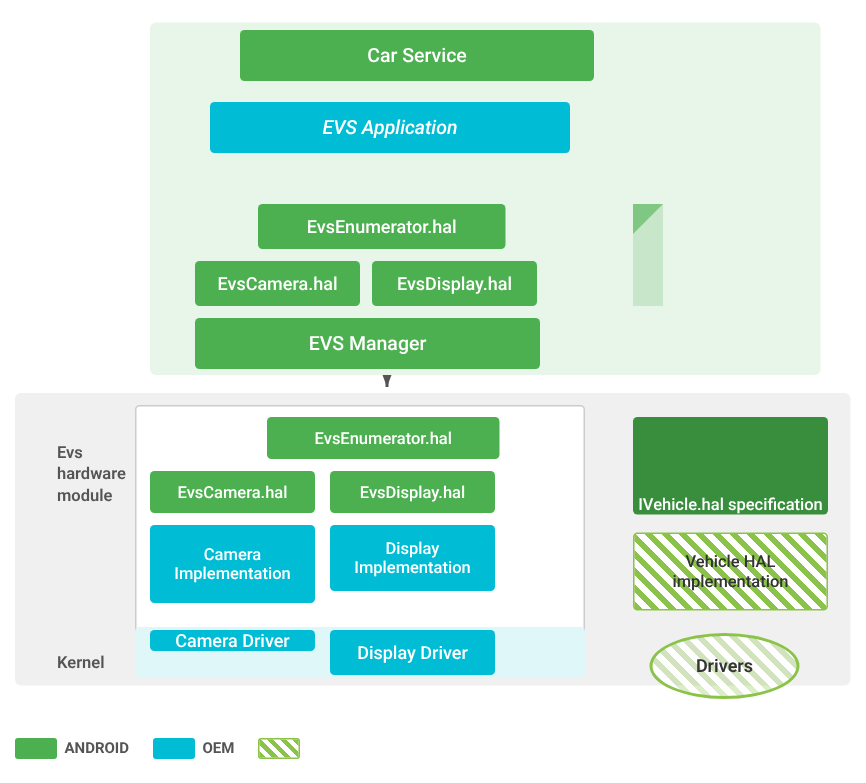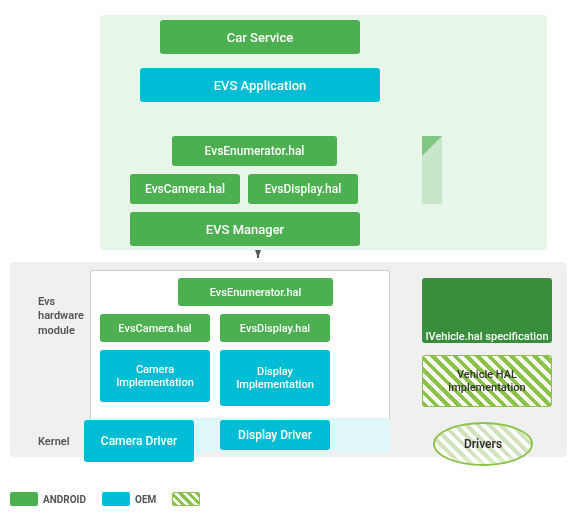--- a/index.html
+++ b/index.html
@@ -162,25 +162,25 @@
 
     <line x1="492" y1="355" x2="492" y2="415" stroke="#555" stroke-width="2" marker-end="url(#arrowhead)"></line>
 
     <line x1="375" y1="370" x2="418" y2="370" stroke="#555" stroke-width="2"></line>
     <line x1="418" y1="370" x2="418" y2="443" stroke="#555" stroke-width="2"></line>
     <line x1="418" y1="443" x2="433" y2="443" stroke="#555" stroke-width="2" marker-end="url(#arrowhead)"></line>
   </svg>
 
   <div style="position:absolute;top:15px;left:100px;right:30px;height:235px;background:#e8f5e9;border-radius:4px;"></div>
 
-  <div class="box box-green" style="top:20px;left:160px;width:200px;height:34px;">
+  <div class="box box-green" style="top:20px;left:160px;width:236px;height:34px;">
     <span>Car Service</span>
   </div>
 
-  <div class="box box-cyan" style="top:68px;left:140px;width:240px;height:34px;">
+  <div class="box box-cyan" style="top:68px;left:140px;width:240px;height:34px;font-style:italic;">
     <span>EVS Application</span>
   </div>
 
   <div class="box box-green" style="top:136px;left:172px;width:165px;height:30px;">
     <span style="font-size:12px;">EvsEnumerator.hal</span>
   </div>
 
   <div class="box box-green" style="top:174px;left:130px;width:110px;height:30px;">
     <span style="font-size:12px;">EvsCamera.hal</span>
   </div>
@@ -217,35 +217,35 @@
   </div>
 
   <div class="box box-green" style="top:314px;left:220px;width:110px;height:28px;">
     <span style="font-size:11px;">EvsDisplay.hal</span>
   </div>
 
   <div class="box box-cyan" style="top:350px;left:100px;width:110px;height:52px;">
     <span style="font-size:11px;">Camera Implementation</span>
   </div>
 
-  <div class="box box-cyan" style="top:350px;left:220px;width:110px;height:56px;">
+  <div class="box box-cyan" style="top:350px;left:220px;width:110px;height:44px;">
     <span style="font-size:11px;">Display Implementation</span>
   </div>
 
   <div class="box box-green-dark" style="top:278px;left:422px;width:130px;height:65px;align-items:flex-end;">
     <span style="font-size:11px;">IVehicle.hal specification</span>
   </div>
 
   <div class="box box-hatched" style="top:355px;left:422px;width:130px;height:52px;">
     <span style="font-size:11px;text-align:center;">Vehicle HAL implementation</span>
   </div>
 
   <div style="position:absolute;top:418px;left:90px;width:300px;height:34px;background:#e0f7fa;border-radius:3px;"></div>
 
-  <div class="box box-cyan" style="top:420px;left:84px;width:110px;height:42px;">
+  <div class="box box-cyan" style="top:420px;left:100px;width:110px;height:14px;">
     <span style="font-size:12px;">Camera Driver</span>
   </div>
 
   <div class="box box-cyan" style="top:420px;left:220px;width:110px;height:30px;">
     <span style="font-size:12px;">Display Driver</span>
   </div>
 
   <div class="drivers-ellipse" style="top:422px;left:433px;">
     <span style="font-size:12px;font-weight:600;">Drivers</span>
   </div>

